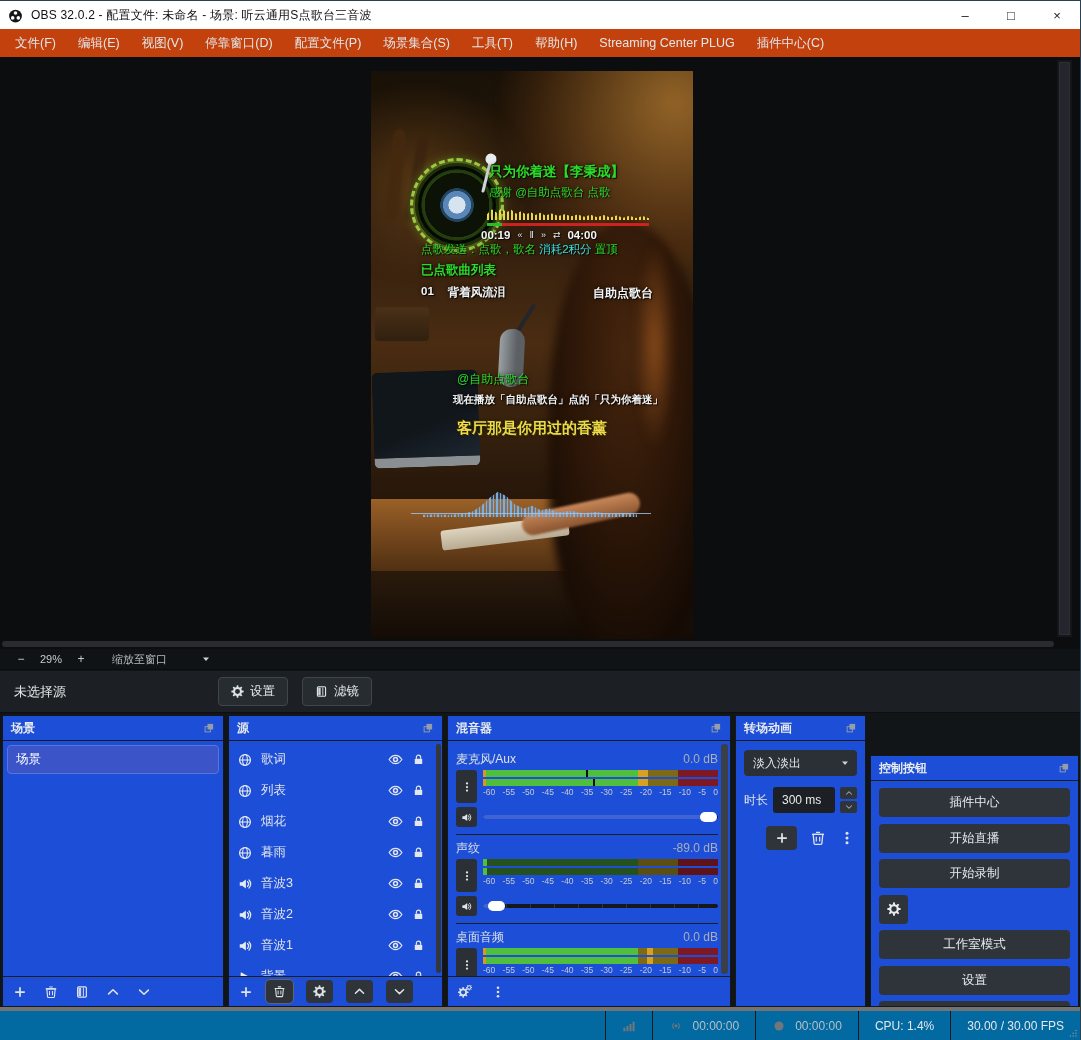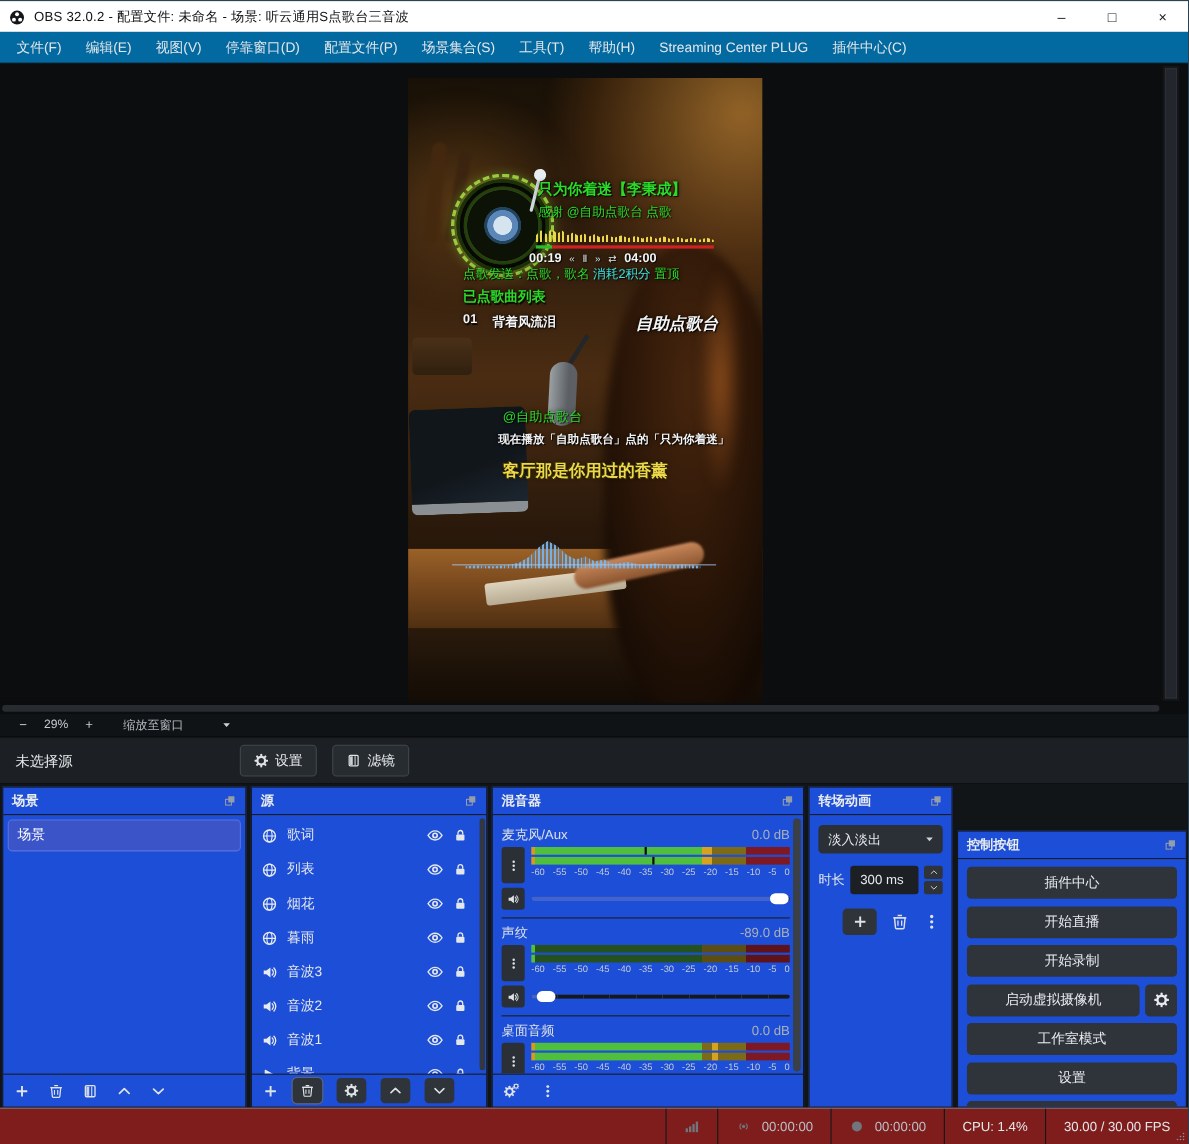--- a/index.html
+++ b/index.html
@@ -11,21 +11,21 @@
   
   .titlebar { position:absolute; left:0; top:0; width:100%; height:28px; background:#ffffff;
               display:flex; align-items:center; padding-left:8px; }
   .titlebar .logo { width:15px; height:15px; display:flex; margin-right:8px; }
   .titlebar .title { font-size:12px; color:#111; letter-spacing:.2px; }
   .win-controls { margin-left:auto; display:flex; height:100%; }
   .win-btn { width:46px; height:100%; display:flex; align-items:center; justify-content:center;
              font-size:13px; color:#1a1a1a; }
 
   
-  .menubar { position:absolute; left:0; top:28px; width:100%; height:29px; background:#0369a1;
+  .menubar { position:absolute; left:0; top:28px; width:100%; height:29px; background:#c2410c;
              display:flex; align-items:center; padding-left:4px; border-bottom:1px solid #0c0e10; }
   .menu-item { color:#e4e7ea; font-size:12.5px; padding:0 11px; height:100%; display:flex; align-items:center; }
 
   
   .preview { position:absolute; left:0; top:57px; width:100%; height:581px; background:#0b0d0f; }
   .v-scroll { position:absolute; right:8px; top:2px; bottom:2px; width:15px; background:#141619; }
   .v-scroll .thumb { position:absolute; left:2px; right:2px; top:2px; bottom:2px; background:#23262c; border:1px solid #2c3036; }
   .h-scroll { position:absolute; left:0; top:638px; width:100%; height:10px; background:#0b0d0f; }
   .h-scroll .thumb { position:absolute; left:2px; top:2px; height:6px; width:1052px; background:#282c31; border-radius:3px; }
 
@@ -66,21 +66,21 @@
            clip-path:polygon(0% 100%,0% 55%,3% 18%,6% 45%,9% 8%,12% 40%,15% 22%,18% 52%,21% 33%,24% 58%,27% 40%,30% 62%,33% 45%,36% 66%,40% 50%,44% 70%,48% 55%,52% 72%,56% 58%,60% 75%,64% 60%,68% 78%,72% 62%,76% 80%,80% 65%,84% 82%,88% 68%,92% 84%,96% 70%,100% 86%,100% 100%); }
   .progress { position:absolute; left:116px; top:152px; width:162px; height:3px; display:flex; }
   .progress .done { width:9%; background:var(--progress-green); }
   .progress .rest { flex:1; background:var(--progress-red); }
   .player { left:110px; top:158px; width:178px; display:flex; align-items:center; gap:7px; color:#f2f4f6; font-size:11.5px; font-weight:bold; }
   .player .pico { font-size:9px; font-weight:normal; color:#dfe3e6; }
   .order-hint { left:50px; top:171px; font-size:11.5px; color:var(--overlay-green); }
   .order-hint .cost { color:var(--overlay-cyan); }
   .queue-title { left:50px; top:191px; font-size:12.5px; font-weight:bold; color:var(--overlay-green); }
   .queue-row { left:50px; top:214px; width:232px; display:flex; gap:14px; color:#f4f5f6; font-size:11.5px; font-weight:bold; }
-  .queue-row .user { margin-left:auto; font-size:15px;font-style:italic; }
+  .queue-row .user { margin-left:auto; font-size:12px; }
   .now-user { left:86px; top:300px; font-size:12px; color:var(--overlay-green); }
   .now-playing { left:82px; top:322px; font-size:10.5px; font-weight:bold; color:#f2f3f4; }
   .lyric { left:0; top:348px; width:100%; text-align:center; font-size:15px; font-weight:bold; color:var(--overlay-yellow);
            text-shadow:0 0 3px #000, 1px 1px 0 #4a3c00, -1px -1px 0 #4a3c00; }
   .bwave { position:absolute; left:52px; top:418px; width:214px; height:28px;
            background:repeating-linear-gradient(90deg, var(--wave-blue) 0 1.5px, rgba(122,179,232,.25) 1.5px 3.5px);
            clip-path:polygon(0% 100%,0% 92%,6% 90%,12% 92%,18% 88%,23% 80%,27% 62%,31% 32%,35% 10%,39% 26%,43% 55%,47% 70%,51% 60%,55% 76%,59% 70%,63% 84%,69% 78%,75% 87%,81% 82%,87% 89%,93% 86%,100% 91%,100% 100%); opacity:.95; }
   .bwave-line { position:absolute; left:40px; top:442px; width:240px; height:1px; background:rgba(160,200,240,.8); }
 
   
@@ -167,21 +167,21 @@
 
   
   .ctl-body { padding:7px 8px; }
   .ctl-btn { height:29px; background:#2f343b; border-radius:4px; display:flex; align-items:center; justify-content:center;
              color:#e8ebee; font-size:12.5px; margin-bottom:6.5px; }
   .ctl-row { display:flex; gap:5px; margin-bottom:6.5px; }
   .ctl-row .ctl-btn { flex:1; margin-bottom:0; }
   .gear-btn { width:29px; height:29px; background:#2f343b; border-radius:4px; display:flex; align-items:center; justify-content:center; color:#e8ebee; font-size:14px; }
 
   
-  .statusbar { position:absolute; left:0; bottom:0; width:100%; height:33px; background:#7f1d1d; border-top:1px solid #737373;
+  .statusbar { position:absolute; left:0; bottom:0; width:100%; height:33px; background:#0369a1; border-top:4px solid #737373;
                display:flex; align-items:stretch; }
   .sb-spacer { flex:1; }
   .sb-cell { display:flex; align-items:center; border-left:1px solid #14171a; padding:0 16px; gap:9px;
              font-size:12px; color:#b9bfc5; }
   .sb-cell .sico { display:flex; color:#70767c; font-size:14px; }
   .sb-bright { color:#e3e7ea; }
   .grip { position:absolute; right:2px; bottom:2px; color:#8a9096; display:flex; font-size:11px; }
 
   svg { display:block; }
 </style>
@@ -845,21 +845,20 @@
               <rect x="6" y="2.5" width="7.5" height="7.5" fill="currentColor" opacity="0.95"></rect>
               <rect x="2.8" y="6.2" width="7" height="7" fill="none" stroke="currentColor" stroke-width="1.2"></rect>
             </svg>
           </span>
       </div>
       <div class="panel-body ctl-body" id="control-buttons">
           <div class="ctl-btn">插件中心</div>
           <div class="ctl-btn">开始直播</div>
           <div class="ctl-btn">开始录制</div>
           <div class="ctl-row">
-            <div class="ctl-btn">启动虚拟摄像机</div>
                    <div class="gear-btn">
               <svg width="1em" height="1em" viewBox="0 0 16 16" xmlns="http://www.w3.org/2000/svg">
                 <rect x="6.9" y="0.4" width="2.2" height="3.4" rx="0.6" fill="currentColor" transform="rotate(0 8 8)"></rect>
                 <rect x="6.9" y="0.4" width="2.2" height="3.4" rx="0.6" fill="currentColor" transform="rotate(45 8 8)"></rect>
                 <rect x="6.9" y="0.4" width="2.2" height="3.4" rx="0.6" fill="currentColor" transform="rotate(90 8 8)"></rect>
                 <rect x="6.9" y="0.4" width="2.2" height="3.4" rx="0.6" fill="currentColor" transform="rotate(135 8 8)"></rect>
                 <rect x="6.9" y="0.4" width="2.2" height="3.4" rx="0.6" fill="currentColor" transform="rotate(180 8 8)"></rect>
                 <rect x="6.9" y="0.4" width="2.2" height="3.4" rx="0.6" fill="currentColor" transform="rotate(225 8 8)"></rect>
                 <rect x="6.9" y="0.4" width="2.2" height="3.4" rx="0.6" fill="currentColor" transform="rotate(270 8 8)"></rect>
                 <rect x="6.9" y="0.4" width="2.2" height="3.4" rx="0.6" fill="currentColor" transform="rotate(315 8 8)"></rect>

